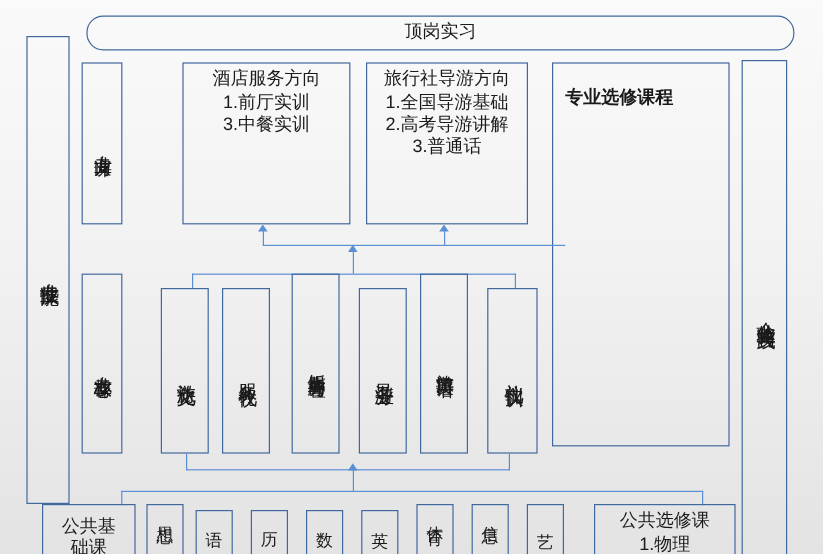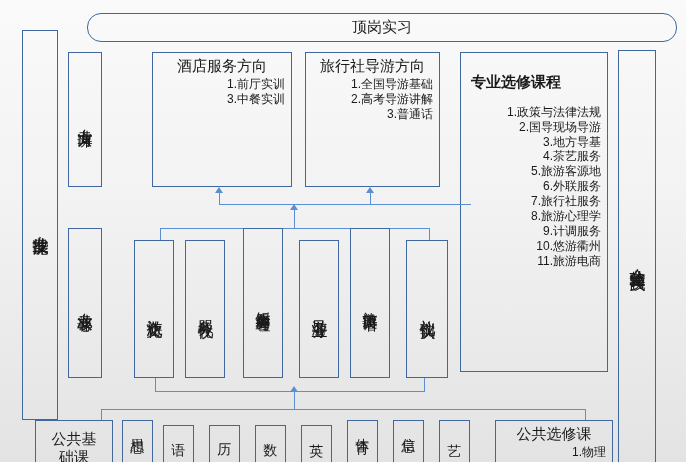--- a/index.html
+++ b/index.html
@@ -33,42 +33,42 @@
   .vtext.xs{font-size:14px;}
 
   
   .hbox{padding:4px 6px;}
   .htitle{
     font-size:15px;text-align:center;white-space:nowrap;
     line-height:1.25;
   }
   .htitle.left{text-align:left;font-weight:bold;}
   .hlist{
-    font-size:12px;line-height:1.24;margin-top:1px;
-    text-align:right;white-space:nowrap;
+    font-size:15px;line-height:1.24;margin-top:1px;
+    text-align:center;white-space:nowrap;
   }
   .hlist div{}
 
   
   .ln{position:absolute;background:#5B8FD4;}
   .lnh{height:1.3px;}
   .lnv{width:1.3px;}
   .arrow{
     position:absolute;width:0;height:0;
     border-left:4px solid transparent;
     border-right:4px solid transparent;
     border-bottom:6px solid #5B8FD4;
   }
 </style>
 </head>
 <body>
 
 <div id="stage">
 
-  <div class="box hbox" style="left:87px;top:13px;width:590px;height:29px;display:flex;align-items:center;justify-content:center;border-radius:14px;">
+  <div class="box hbox" style="left:72px;top:13px;width:590px;height:29px;display:flex;align-items:center;justify-content:center;border-radius:14px;">
     <div class="htitle">顶岗实习</div>
   </div>
 
   <div class="box vbox" style="left:22px;top:30px;width:36px;height:390px;">
     <div class="vtext">专业技能课</div>
   </div>
 
   <div class="box vbox" style="left:618px;top:50px;width:38px;height:418px;">
     <div class="vtext">企业体验与实践</div>
   </div>
@@ -89,33 +89,20 @@
     <div class="htitle">旅行社导游方向</div>
     <div class="hlist">
       <div>1.全国导游基础</div>
       <div>2.高考导游讲解</div>
       <div>3.普通话</div>
     </div>
   </div>
 
   <div class="box hbox" style="left:460px;top:52px;width:148px;height:320px;padding-top:20px;padding-left:10px;">
     <div class="htitle left">专业选修课程</div>
-    <div class="hlist" style="margin-top:13px;">
-      <div>1.政策与法律法规</div>
-      <div>2.国导现场导游</div>
-      <div>3.地方导基</div>
-      <div>4.茶艺服务</div>
-      <div>5.旅游客源地</div>
-      <div>6.外联服务</div>
-      <div>7.旅行社服务</div>
-      <div>8.旅游心理学</div>
-      <div>9.计调服务</div>
-      <div>10.悠游衢州</div>
-      <div>11.旅游电商</div>
-    </div>
   </div>
 
   <div class="ln lnh" style="left:219px;top:204px;width:252px;"></div>
   <div class="ln lnv" style="left:219px;top:192px;height:13px;"></div>
   <div class="arrow" style="left:215px;top:187px;"></div>
   <div class="ln lnv" style="left:370px;top:192px;height:13px;"></div>
   <div class="arrow" style="left:366px;top:187px;"></div>
 
   <div class="ln lnv" style="left:294px;top:210px;height:18px;"></div>
   <div class="arrow" style="left:290px;top:204px;"></div>

